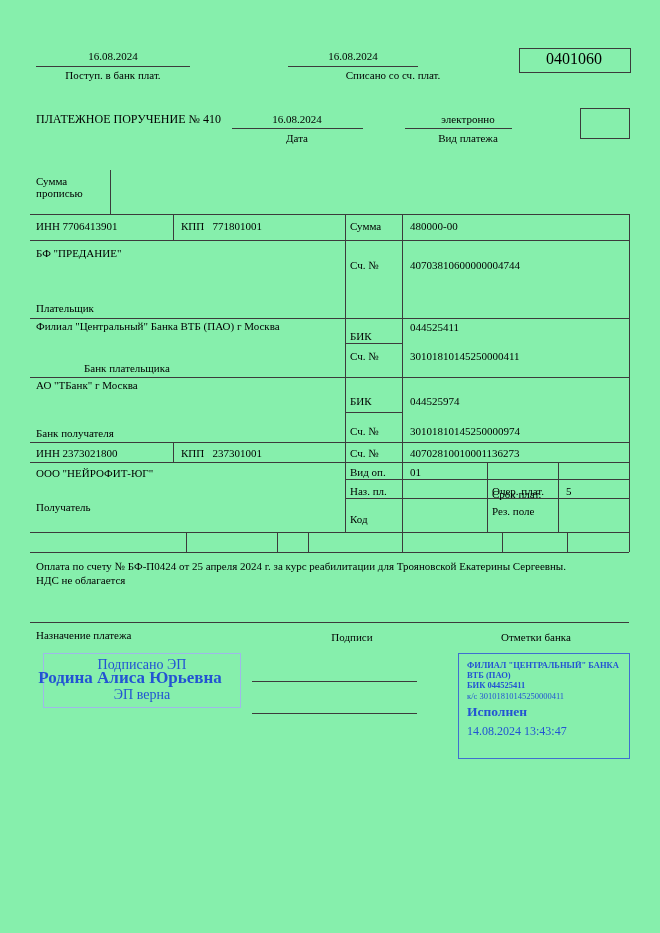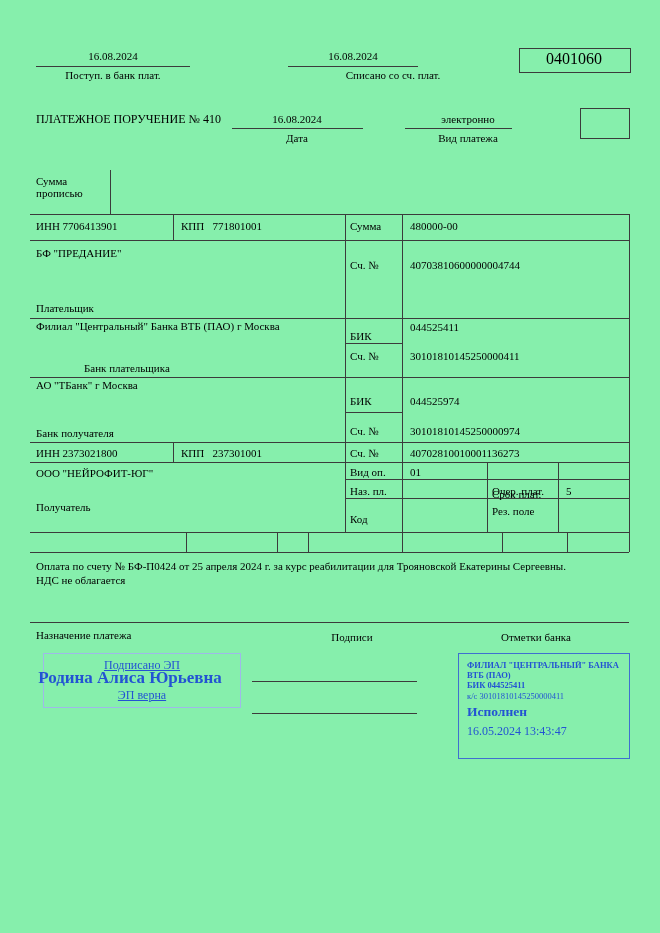--- a/index.html
+++ b/index.html
@@ -9,21 +9,21 @@
     overflow:hidden;margin:0 auto;
   }
   .t{position:absolute;white-space:nowrap;font-size:11px;line-height:12px;}
   .c{transform:translateX(-50%);}
   .wrap{white-space:normal;}
   svg.grid{position:absolute;left:0;top:0;}
   .box{position:absolute;border:1px solid #3b3b3b;background:transparent;}
   .stamp-sig{position:absolute;left:43px;top:653px;width:196px;height:53px;border:1px solid #9fb8e8;}
   .stamp-bank{position:absolute;left:458px;top:653px;width:170px;height:104px;border:1px solid #3f6fd0;}
   .blue{color:#2353d3;}
-  .small{font-size:12px;line-height:10px;text-decoration:underline;}
+  .small{font-size:14px;line-height:10px;}
   .tiny{font-size:8.5px;line-height:9px;}
   .bold{font-weight:bold;}
 </style>
 </head>
 <body>
 
 <div id="page">
 
   <svg class="grid" width="660" height="933">
     <g stroke="#3b3b3b" stroke-width="1">
@@ -136,16 +136,16 @@
     <div class="t c blue bold" style="left:86px;top:17px;font-size:17px;line-height:14px;">Родина Алиса Юрьевна</div>
     <div class="t c small blue" style="left:98px;top:36px;">ЭП верна</div>
   </div>
 
   <div class="stamp-bank">
     <div class="t tiny blue bold" style="left:8px;top:7px;">ФИЛИАЛ "ЦЕНТРАЛЬНЫЙ" БАНКА</div>
     <div class="t tiny blue bold" style="left:8px;top:17px;">ВТБ (ПАО)</div>
     <div class="t tiny blue bold" style="left:8px;top:27px;">БИК 044525411</div>
     <div class="t tiny blue" style="left:8px;top:38px;">к/с 30101810145250000411</div>
     <div class="t blue bold" style="left:8px;top:50px;font-size:13.5px;line-height:15px;">Исполнен</div>
-    <div class="t blue" style="left:8px;top:71px;font-size:12px;">16.05.2024 13:43:47</div>
+    <div class="t blue" style="left:8px;top:71px;font-size:12px;">14.08.2024 13:43:47</div>
   </div>
 
 </div>
 
 </body></html>

